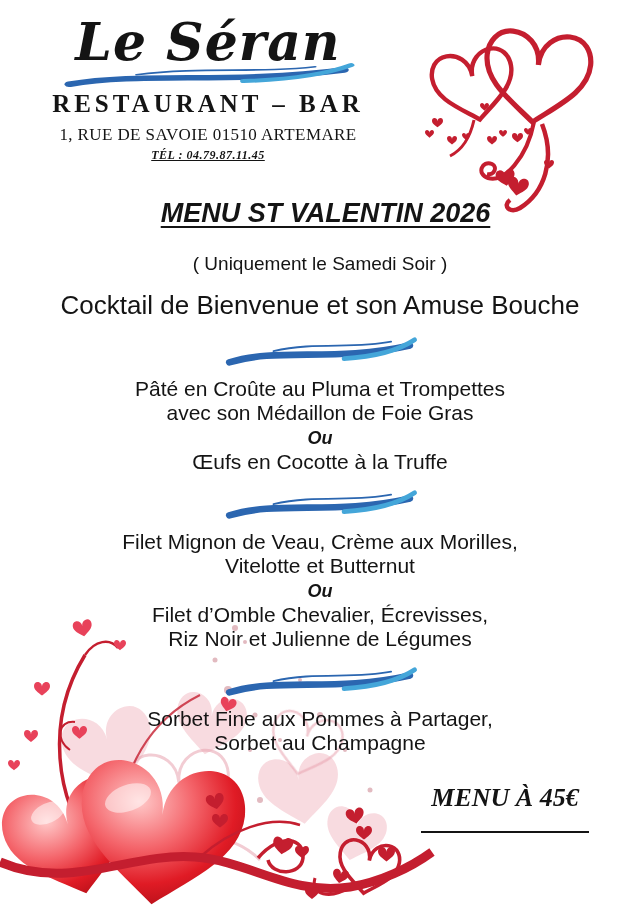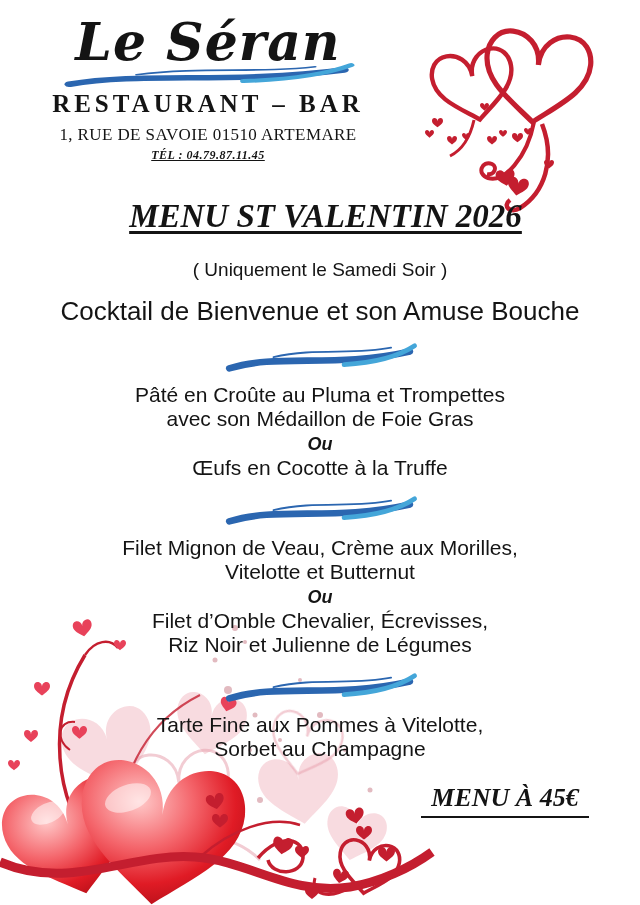--- a/index.html
+++ b/index.html
@@ -21,35 +21,35 @@
     letter-spacing:4px; margin-top:1px;
   }
   .address { font-family:"Liberation Serif", serif; font-size:17px; margin-top:7px; letter-spacing:.4px; }
   .phone {
     font-family:"Liberation Serif", serif; font-style:italic; font-weight:700;
     font-size:12px; text-decoration:underline; margin-top:3px; letter-spacing:.5px;
   }
   
   .menu { position:absolute; top:198px; left:0; width:640px; text-align:center; z-index:3; }
   .menu-title {
-    font-family:Liberation Serif, serif; font-style:italic; font-weight:700;
-    font-size:33px; text-decoration:underline; text-underline-offset:4px;padding-left:11px;
+    font-family:Liberation Sans, sans-serif; font-style:italic; font-weight:700;
+    font-size:27px; text-decoration:underline; text-underline-offset:4px;padding-left:11px;
   }
   .menu-note { font-size:19px; margin-top:24px; }
   .welcome { font-size:26px; margin-top:15px; }
   .divider { display:block; width:205px; height:32px; margin:15px auto 9px; }
   .course { font-size:21px; line-height:24px; }
   .or-label {
     display:inline-block; font-size:18px; font-style:italic; font-weight:700;
     line-height:24px;
   }
   .price {
     position:absolute; top:783px; left:421px; width:168px; z-index:3;
     font-family:"Liberation Serif", serif; font-style:italic; font-weight:700;
-    font-size:26px; text-align:center; border-bottom:2px solid #141414; padding-bottom:3px;
+    font-size:26px; text-align:center; border-bottom:2px solid #141414; padding-bottom:18px;
   }
   
   .deco-top-right { position:absolute; top:8px; left:392px; width:245px; height:207px; z-index:1; }
   .deco-bottom-left { position:absolute; top:600px; left:0; width:435px; height:305px; z-index:1; }
   svg { display:block; }
 </style>
 </head>
 <body>
 
 <div class="page">
@@ -202,20 +202,20 @@
       <div><span class="or-label">Ou</span></div>
       <div>Filet d’Omble Chevalier, Écrevisses,</div>
       <div>Riz Noir et Julienne de Légumes</div>
     </div>
 
     <svg class="divider" viewBox="0 0 210 34">
         <use href="#wave"></use>
       </svg>
 
     <div class="course">
-      <div>Tarte Fine aux Pommes à Vitelotte,</div>
+      <div>Sorbet Fine aux Pommes à Partager,</div>
       <div>Sorbet au Champagne</div>
     </div>
   </div>
 
   <div class="price">MENU À 45€</div>
 
 </div>
 
 </body></html>

